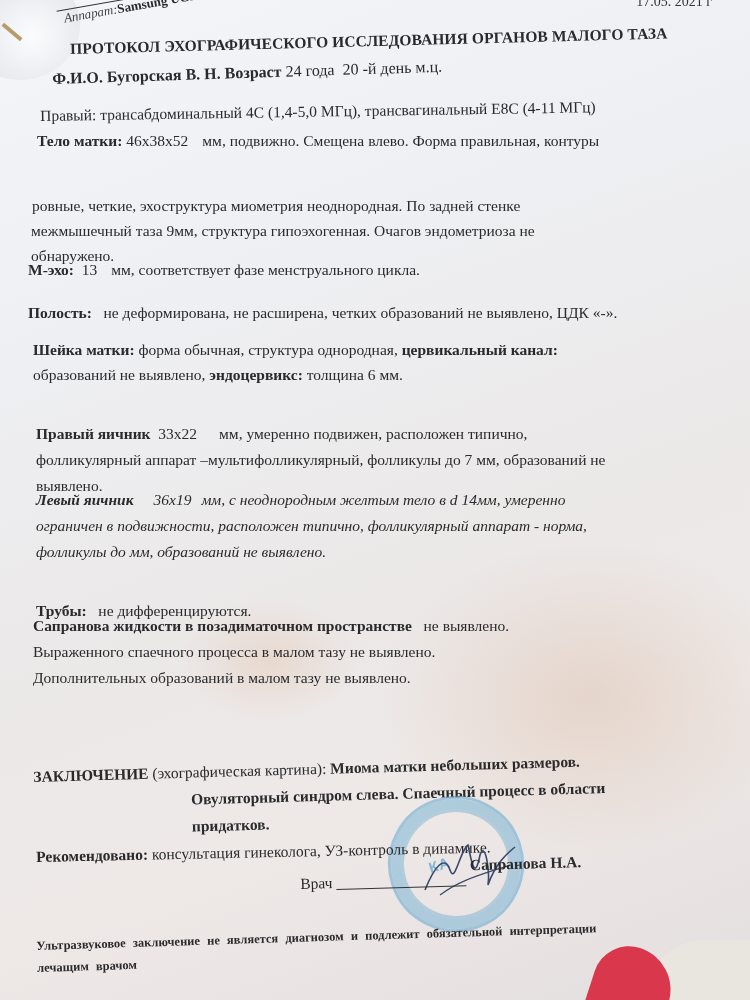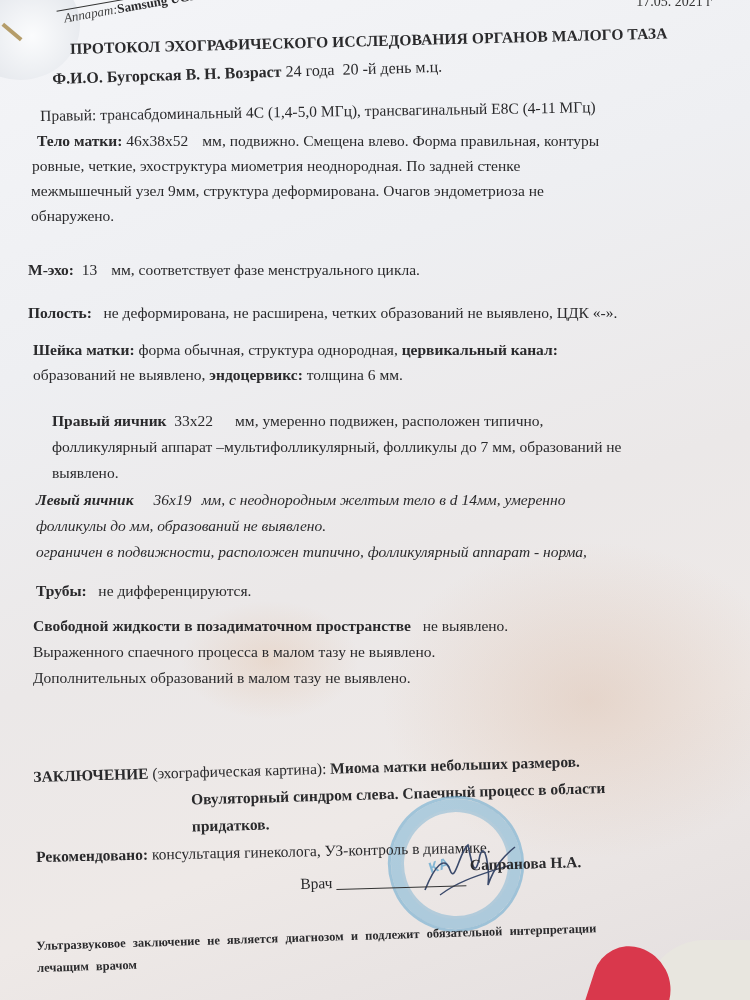--- a/index.html
+++ b/index.html
@@ -252,59 +252,59 @@
   &nbsp;<span>20 -й день м.ц.</span>
 </div>
 
 <div class="sensors">
   <span>Правый:</span>
   <span>трансабдоминальный 4С (1,4-5,0 МГц), трансвагинальный Е8С (4-11 МГц)</span>
 </div>
 
 <div class="block" style="left:37px;top:128px;">
   <div><b>Тело матки:</b> <span>46x38x52</span><span class="gap"></span><span>мм,  подвижно. Смещена влево. Форма правильная, контуры</span></div>
-  <div style="margin-left:-5px;">ровные, четкие, эхоструктура миометрия неоднородная. По задней стенке</div>
-  <div style="margin-left:-6px;">межмышечный узел 9мм, структура деформирована. Очагов эндометриоза не</div>
+  <div style="margin-left:-5px;margin-top:40px;">ровные, четкие, эхоструктура миометрия неоднородная. По задней стенке</div>
+  <div style="margin-left:-6px;">межмышечный таза 9мм, структура гипоэхогенная. Очагов эндометриоза не</div>
   <div style="margin-left:-6px;">обнаружено.</div>
 </div>
 
 <div class="block" style="left:28px;top:257px;">
   <b>М-эхо:</b>&nbsp;
   <span>13</span><span class="gap"></span><span>мм, соответствует фазе менструального цикла.</span>
 </div>
 
 <div class="block" style="left:28px;top:300px;">
   <b>Полость:</b>&nbsp;&nbsp;
   <span>не деформирована, не расширена, четких образований не выявлено, ЦДК «-».</span>
 </div>
 
 <div class="block" style="left:33px;top:337px;">
   <div><b>Шейка матки:</b> <span>форма обычная, структура однородная,</span> <b>цервикальный канал:</b></div>
   <div><span>образований не выявлено,</span> <b>эндоцервикс:</b> <span>толщина 6 мм.</span></div>
 </div>
 
-<div class="block" style="left:36px;top:408px;line-height:26px;margin-left:16px;">
+<div class="block" style="left:36px;top:421px;line-height:26px;">
   <div><b>Правый яичник</b>&nbsp; <span>33x22</span><span class="gap" style="width:22px;"></span><span>мм, умеренно подвижен, расположен типично,</span></div>
   <div>фолликулярный аппарат –мультифолликулярный, фолликулы до 7  мм, образований не</div>
   <div>выявлено.</div>
 </div>
 
 <div class="block" style="left:36px;top:487px;line-height:26px;font-style:italic;">
   <div><b>Левый яичник</b><span class="gap" style="width:20px;"></span><span>36x19</span><span class="gap" style="width:10px;"></span><span>мм, с неоднородным желтым тело в d 14мм, умеренно</span></div>
+  <div>ограничен в подвижности, расположен типично, фолликулярный аппарат - норма,</div>
   <div>фолликулы до    мм, образований не выявлено.</div>
-  <div>ограничен в подвижности, расположен типично, фолликулярный аппарат - норма,</div>
-</div>
-
-<div class="block" style="left:36px;top:578px;">
+</div>
+
+<div class="block" style="left:36px;top:598px;">
   <b>Трубы:</b>&nbsp;&nbsp;
   <span>не дифференцируются.</span>
 </div>
 
 <div class="block" style="left:33px;top:613px;line-height:26px;">
-  <div><b>Свободной жидкости в позадиматочном пространстве</b>&nbsp;&nbsp; <span>не выявлено.</span></div>
+  <div><b>Сапранова жидкости в позадиматочном пространстве</b>&nbsp;&nbsp; <span>не выявлено.</span></div>
   <div>Выраженного спаечного процесса в малом тазу не выявлено.</div>
   <div>Дополнительных образований в малом тазу не выявлено.</div>
 </div>
 
 <div class="conclusion">
   <div><b>ЗАКЛЮЧЕНИЕ</b> <span>(эхографическая картина):</span> <b>Миома матки небольших размеров.</b></div>
   <div class="indent">Овуляторный синдром слева. Спаечный процесс в области</div>
   <div class="indent">придатков.</div>
 </div>
 

